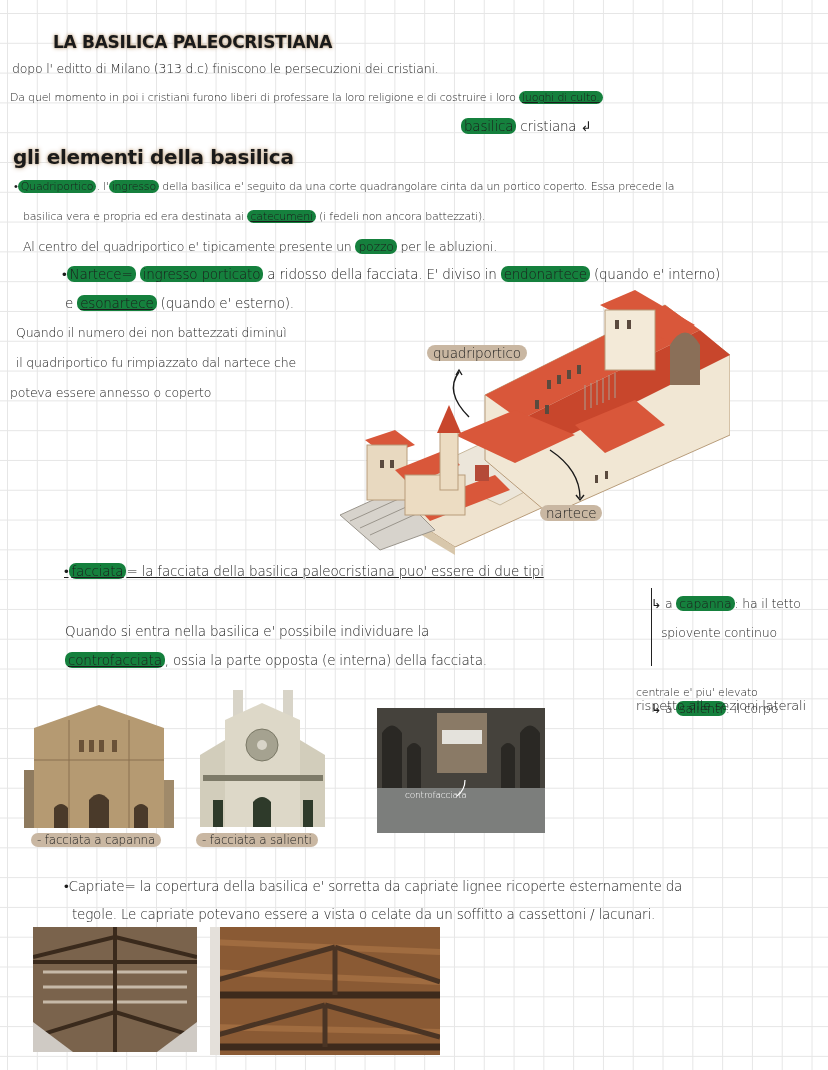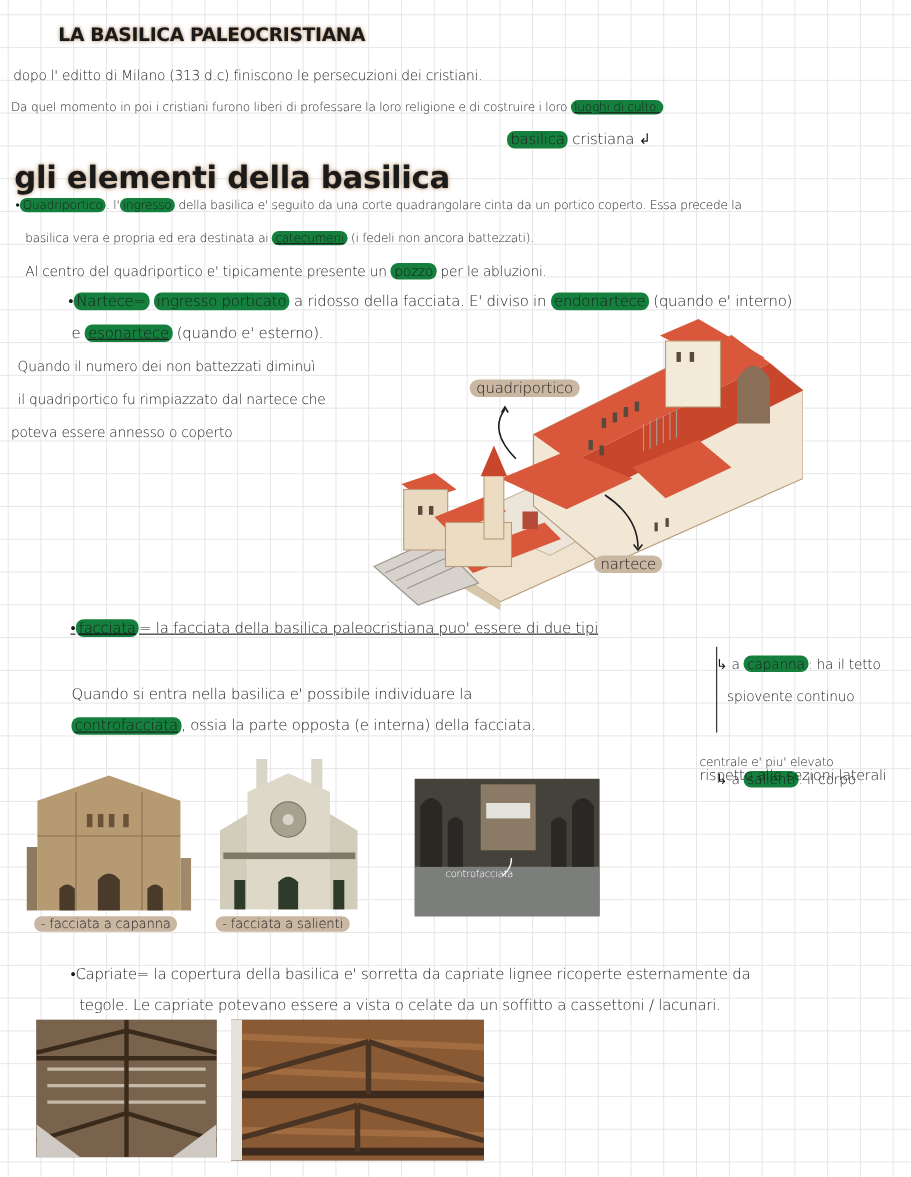--- a/index.html
+++ b/index.html
@@ -16,42 +16,42 @@
   }
   .abs { position:absolute; white-space:nowrap; }
   .hw { font-family:"DejaVu Sans", sans-serif; font-weight:300; letter-spacing:-0.2px; color:#1c1c1c; }
   .hl { background:#15803d; border-radius:7px; padding:0 3px; }
   .hl-u { text-decoration:underline; }
   .title {
     font-family:"DejaVu Sans", sans-serif; font-weight:bold; font-size:17px; letter-spacing:-0.3px;
     text-shadow:0 0 4px #c4a98a, 0 0 2px #c4a98a; color:#1a1a1a;
   }
   .h2 {
-    font-family:"DejaVu Sans", sans-serif; font-weight:bold; font-size:28px; letter-spacing:-0.3px;
+    font-family:"DejaVu Sans", sans-serif; font-weight:bold; font-size:20px; letter-spacing:-0.3px;
     text-shadow:0 0 5px #c4a98a, 0 0 2px #c4a98a; color:#1a1a1a;
   }
   .t11 { font-size:11px; }
   .t12 { font-size:12.5px; }
   .t13 { font-size:13.5px;padding-left:48px; }
   .label-pill { background:#c9b7a2; border-radius:9px; padding:0 6px; font-size:13.5px; }
   .img { position:absolute; overflow:hidden; }
   
   .basilica { left:335px; top:285px; width:395px; height:270px; }
   
   .facade1 { left:24px; top:700px; width:150px; height:128px; }
   .facade2 { left:195px; top:685px; width:135px; height:142px; }
   .interior { left:377px; top:708px; width:168px; height:125px; background:#3c3a36; }
   .roof1 { left:33px; top:927px; width:164px; height:125px; background:#6b5440; }
   .roof2 { left:210px; top:927px; width:230px; height:128px; background:#6a4328; }
   .bracket { position:absolute; border-left:1.5px solid #222; }
 </style>
 </head>
 <body>
 
-<div class="abs title" style="left:13px; top:22px;padding-left:40px;">LA BASILICA PALEOCRISTIANA</div>
+<div class="abs title" style="left:13px; top:32px;padding-left:40px;">LA BASILICA PALEOCRISTIANA</div>
 
 <div class="abs hw t12" style="left:12px; top:61px;">dopo l' editto di Milano (313 d.c) finiscono le persecuzioni dei cristiani.</div>
 <div class="abs hw t11" style="left:10px; top:91px;">
   <span>Da quel momento in poi i cristiani furono liberi di professare la loro religione e di costruire i loro</span>
   <span class="hl hl-u">luoghi di culto.</span>
 </div>
 <div class="abs hw t13" style="left:413px; top:118px;">
   <span class="hl">basilica</span>
   <span>cristiana</span>
   <span>↲</span>

